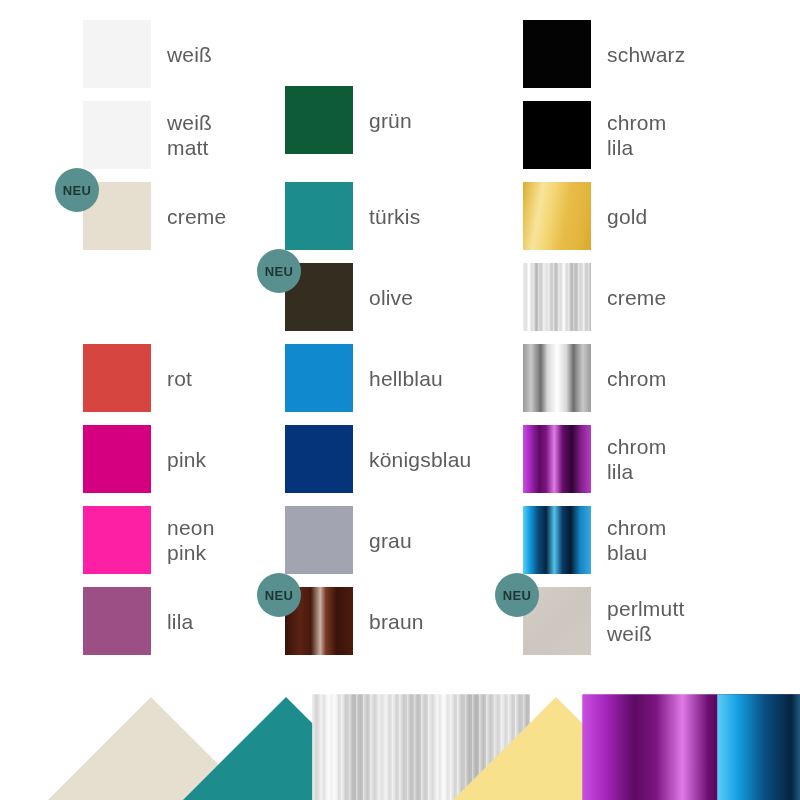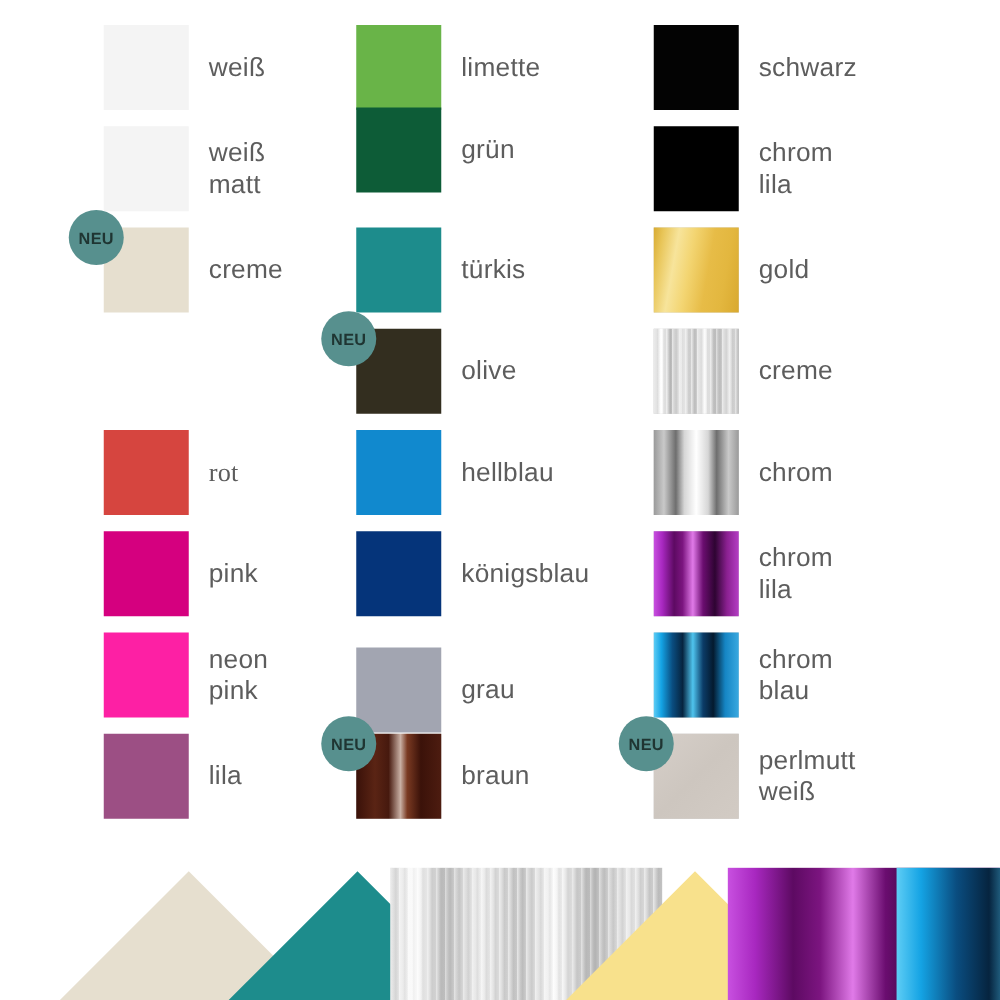--- a/index.html
+++ b/index.html
@@ -100,43 +100,39 @@
       <div class="row" style="top: 101px;">
         <div class="swatch" style="background: rgb(244, 244, 244);"></div>
         <div class="label">weiß
 matt</div>
       </div>
       <div class="row" style="top: 182px;">
         <div class="swatch" style="background: rgb(230, 223, 207);"></div>
         <div class="neu" style="background: rgb(87, 144, 142);">NEU</div>
         <div class="label">creme</div>
       </div>
-      <div class="row" style="top: 344px; font-family: Liberation Serif, serif;">
+      <div class="row" style="top: 344px;">
         <div class="swatch" style="background: rgb(214, 69, 63);"></div>
         <div class="label">rot</div>
       </div>
       <div class="row" style="top: 425px;">
         <div class="swatch" style="background: rgb(213, 0, 127);"></div>
         <div class="label">pink</div>
       </div>
       <div class="row" style="top: 506px;">
         <div class="swatch" style="background: rgb(253, 32, 164);"></div>
         <div class="label">neon
 pink</div>
       </div>
       <div class="row" style="top: 587px;">
         <div class="swatch" style="background: rgb(156, 79, 132);"></div>
         <div class="label">lila</div>
       </div>
     </div>
   <div class="col" id="col-1">
-      <div class="row" style="top: 20px;">
-        <div class="swatch" style="background: rgb(105, 180, 72);"></div>
-        <div class="label">limette</div>
-      </div>
       <div class="row" style="top: 86px;">
         <div class="swatch" style="background: rgb(13, 92, 55);"></div>
         <div class="label">grün</div>
       </div>
       <div class="row" style="top: 182px;">
         <div class="swatch" style="background: rgb(29, 140, 140);"></div>
         <div class="label">türkis</div>
       </div>
       <div class="row" style="top: 263px;">
         <div class="swatch" style="background: rgb(51, 46, 31);"></div>
@@ -144,21 +140,21 @@
         <div class="label">olive</div>
       </div>
       <div class="row" style="top: 425px;">
         <div class="swatch" style="background: rgb(5, 52, 122);"></div>
         <div class="label">königsblau</div>
       </div>
       <div class="row" style="top: 344px;">
         <div class="swatch" style="background: rgb(17, 137, 206);"></div>
         <div class="label">hellblau</div>
       </div>
-      <div class="row" style="top: 518px;">
+      <div class="row" style="top: 506px;">
         <div class="swatch" style="background: rgb(162, 165, 177);"></div>
         <div class="label">grau</div>
       </div>
       <div class="row" style="top: 587px;">
         <div class="swatch" style="background-image: linear-gradient(90deg, rgb(58, 17, 9) 0%, rgb(90, 36, 20) 22%, rgb(70, 25, 14) 38%, rgb(201, 176, 164) 52%, rgb(122, 58, 34) 60%, rgb(59, 18, 9) 76%, rgb(77, 28, 16) 100%);"></div>
         <div class="neu" style="background: rgb(87, 144, 142);">NEU</div>
         <div class="label">braun</div>
       </div>
     </div>
   <div class="col" id="col-2">

